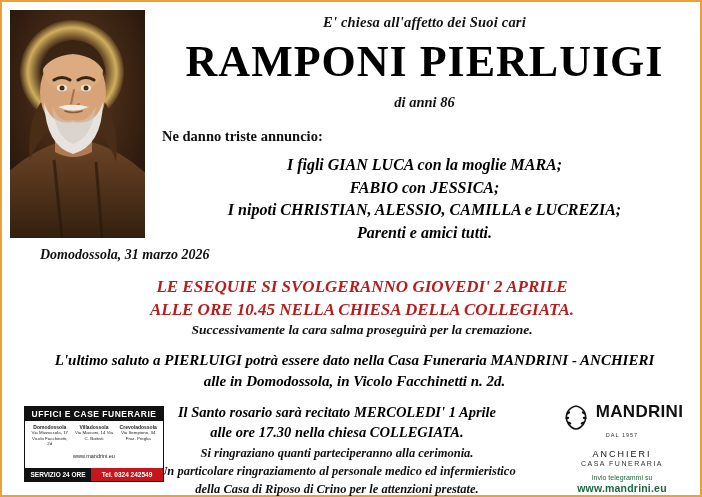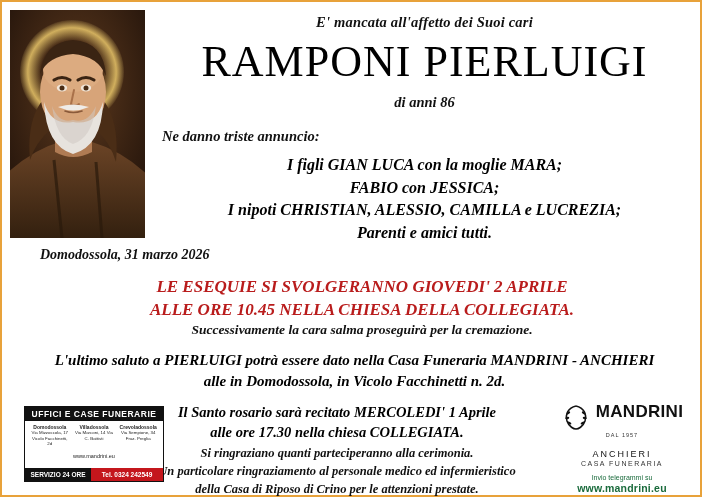--- a/index.html
+++ b/index.html
@@ -46,21 +46,21 @@
     color: #111;
     letter-spacing: 0.2px;
   }
   .name {
     position: absolute;
     left: 150px;
     top: 34px;
     width: 545px;
     text-align: center;
     font-size: 44px;
-    font-weight: normal;
+    font-weight: bold;
     color: #000;
     letter-spacing: 1px;
     font-family: "Liberation Serif", serif;
     white-space: nowrap;
   }
   .age {
     position: absolute;
     left: 150px;
     top: 92px;
     width: 545px;
@@ -68,21 +68,20 @@
     font-size: 14.5px;
     font-style: italic;
     font-weight: bold;
     color: #111;
   }
   .announce {
     position: absolute;
     left: 160px;
     top: 126px;
     font-size: 14.5px;
-    font-style: italic;
     font-weight: bold;
     color: #111;
   }
   .family {
     position: absolute;
     left: 150px;
     top: 152px;
     width: 545px;
     text-align: center;
     font-size: 16px;
@@ -329,21 +328,21 @@
 
       <path d="M 48 97 Q 63 92 79 97 Q 63 104 48 97 Z" fill="#efece8"></path>
 
       <path d="M 55 101 Q 63 104 72 101" stroke="#8a5a3a" stroke-width="1.6" fill="none" stroke-linecap="round"></path>
 
       <path d="M 44 150 L 52 228" stroke="#2a1a0c" stroke-width="3" fill="none" opacity="0.7"></path>
       <path d="M 86 152 L 92 228" stroke="#2a1a0c" stroke-width="3" fill="none" opacity="0.7"></path>
     </svg>
   </div>
 
-  <div class="topline">E'  mancata all'affetto dei Suoi cari</div>
+  <div class="topline">E'  chiesa all'affetto dei Suoi cari</div>
 
   <div class="name">RAMPONI  PIERLUIGI</div>
 
   <div class="age">di anni 86</div>
 
   <div class="announce">Ne danno triste annuncio:</div>
 
   <div class="family">
     <div>I figli GIAN LUCA con la moglie MARA;</div>
     <div>FABIO con JESSICA;</div>

